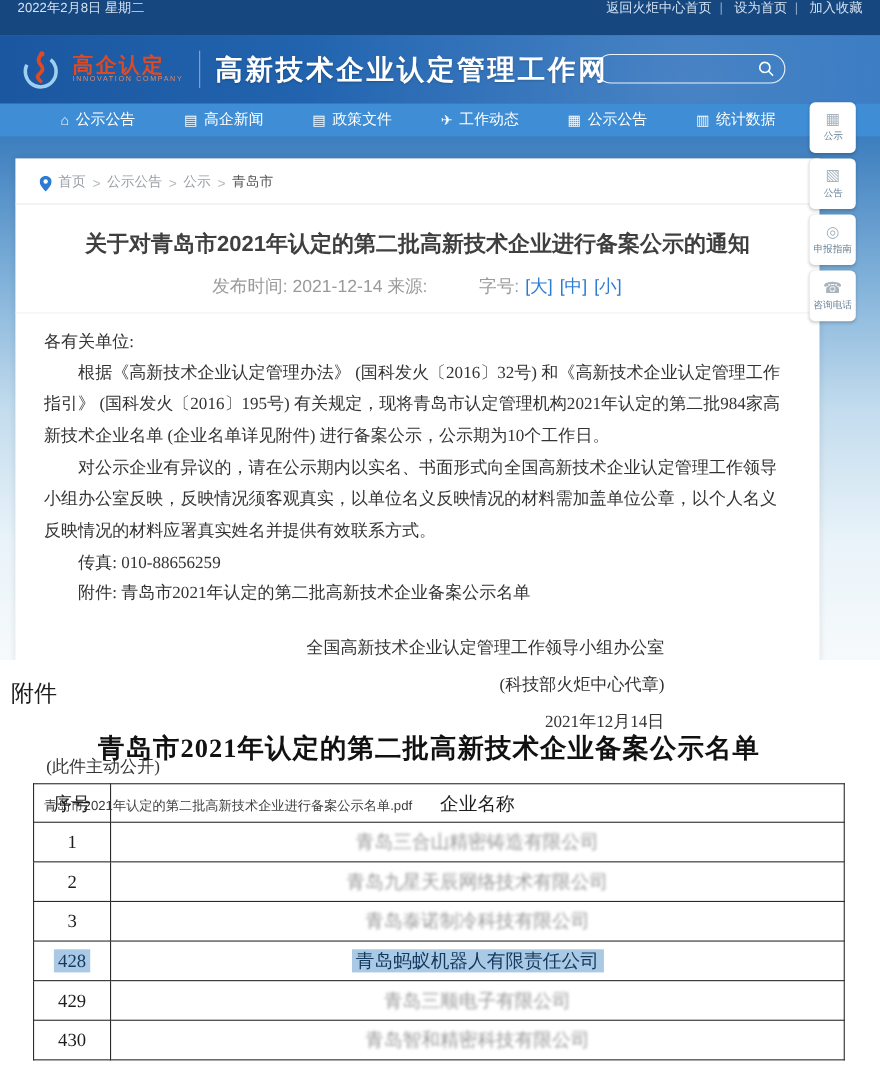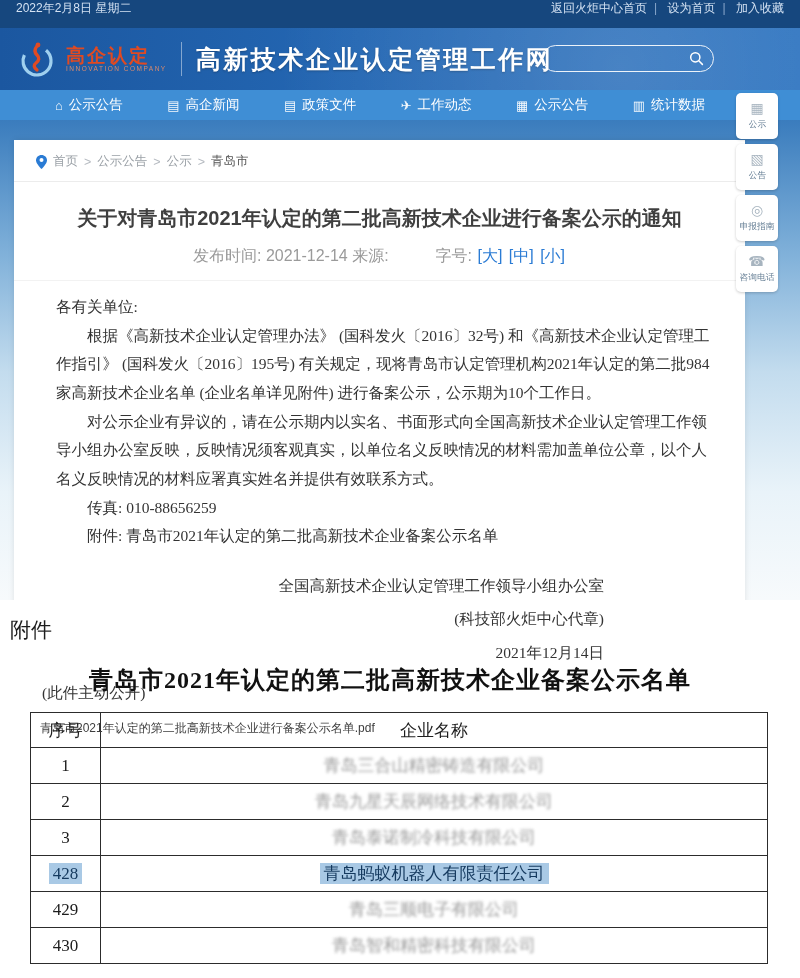--- a/index.html
+++ b/index.html
@@ -17,21 +17,21 @@
     font-family:"Liberation Sans","DejaVu Sans",sans-serif;
     background:#fff;
   }
   
   .upper{
     height:600px;
     background:linear-gradient(180deg,#2f6fb2 0%,#3a7cbd 20%,#7fb0d9 42%,#c3dcee 62%,#e9f3f9 82%,#f7fafc 100%);
   }
   .topbar{
     height:28px;background:var(--topbar-bg);color:#d4e2f3;font-size:12px;
-    display:flex;justify-content:space-between;align-items:flex-start;padding:0 16px;
+    display:flex;justify-content:space-between;align-items:flex-end;padding:16px 16px;
   }
   .topbar a{color:#d4e2f3;text-decoration:none;cursor:pointer;}
   .topbar .sep{margin:0 7px;color:#89a7cc;}
   .header{
     height:62px;background:linear-gradient(90deg,#1b57a0 0%,#2467b3 45%,#2e74c0 100%);
     display:flex;align-items:center;padding:0 18px;position:relative;
   }
   .header::after{
     content:"";position:absolute;inset:0;pointer-events:none;
     background:radial-gradient(circle at 620px 40px,rgba(255,255,255,.14),rgba(255,255,255,0) 55%);
@@ -63,36 +63,36 @@
     display:flex;flex-direction:column;align-items:center;justify-content:center;gap:1px;cursor:pointer;
   }
   .side-btn .sicon{color:#a7b4bf;font-size:14px;line-height:1.1;}
   .side-btn .slbl{font-size:9.5px;color:#667f95;white-space:nowrap;transform:scale(.92);}
   
   .card{
     width:731px;margin:20px 0 0 14px;background:#fff;min-height:458px;
     box-shadow:0 0 6px rgba(0,0,0,.10);padding-bottom:12px;
   }
   .breadcrumb{
-    display:flex;align-items:center;gap:6px;padding:13px 22px 11px;
+    display:flex;align-items:flex-end;gap:6px;padding:13px 22px 11px;
     border-bottom:1px solid #ececec;font-size:12.5px;color:#9aa0a6;
   }
   .crumb{cursor:pointer;}
   .crumb.current{color:#555;cursor:default;}
   .bsep{color:#b5bac0;}
   .article-title{text-align:center;font-size:20px;font-weight:bold;color:#3f3f3f;margin:22px 45px 0;line-height:1.45;}
   .article-meta{
     text-align:center;font-size:16px;color:#9a9a9a;margin-top:13px;
     padding-bottom:13px;border-bottom:1px solid #f2f2f2;
   }
   .article-meta .gap{display:inline-block;width:38px;}
   .size-opt{color:var(--accent-blue);cursor:pointer;margin:0 1px;}
   .article-body{
     font-family:"Liberation Serif","DejaVu Serif",serif;font-size:15.5px;color:#333;
-    line-height:1.85;padding:12px 26px 0;margin-left:16px;
+    line-height:1.85;padding:12px 26px 0;
   }
   .article-body .indent{text-indent:2em;}
   .signature{
     width:560px;margin:18px 0 0 30px;text-align:right;line-height:2.15;
     font-family:"Liberation Serif","DejaVu Serif",serif;font-size:15.5px;color:#333;
   }
   .disclosure{
     margin:14px 0 0 28px;font-family:"Liberation Serif","DejaVu Serif",serif;
     font-size:15.5px;color:#333;
   }

